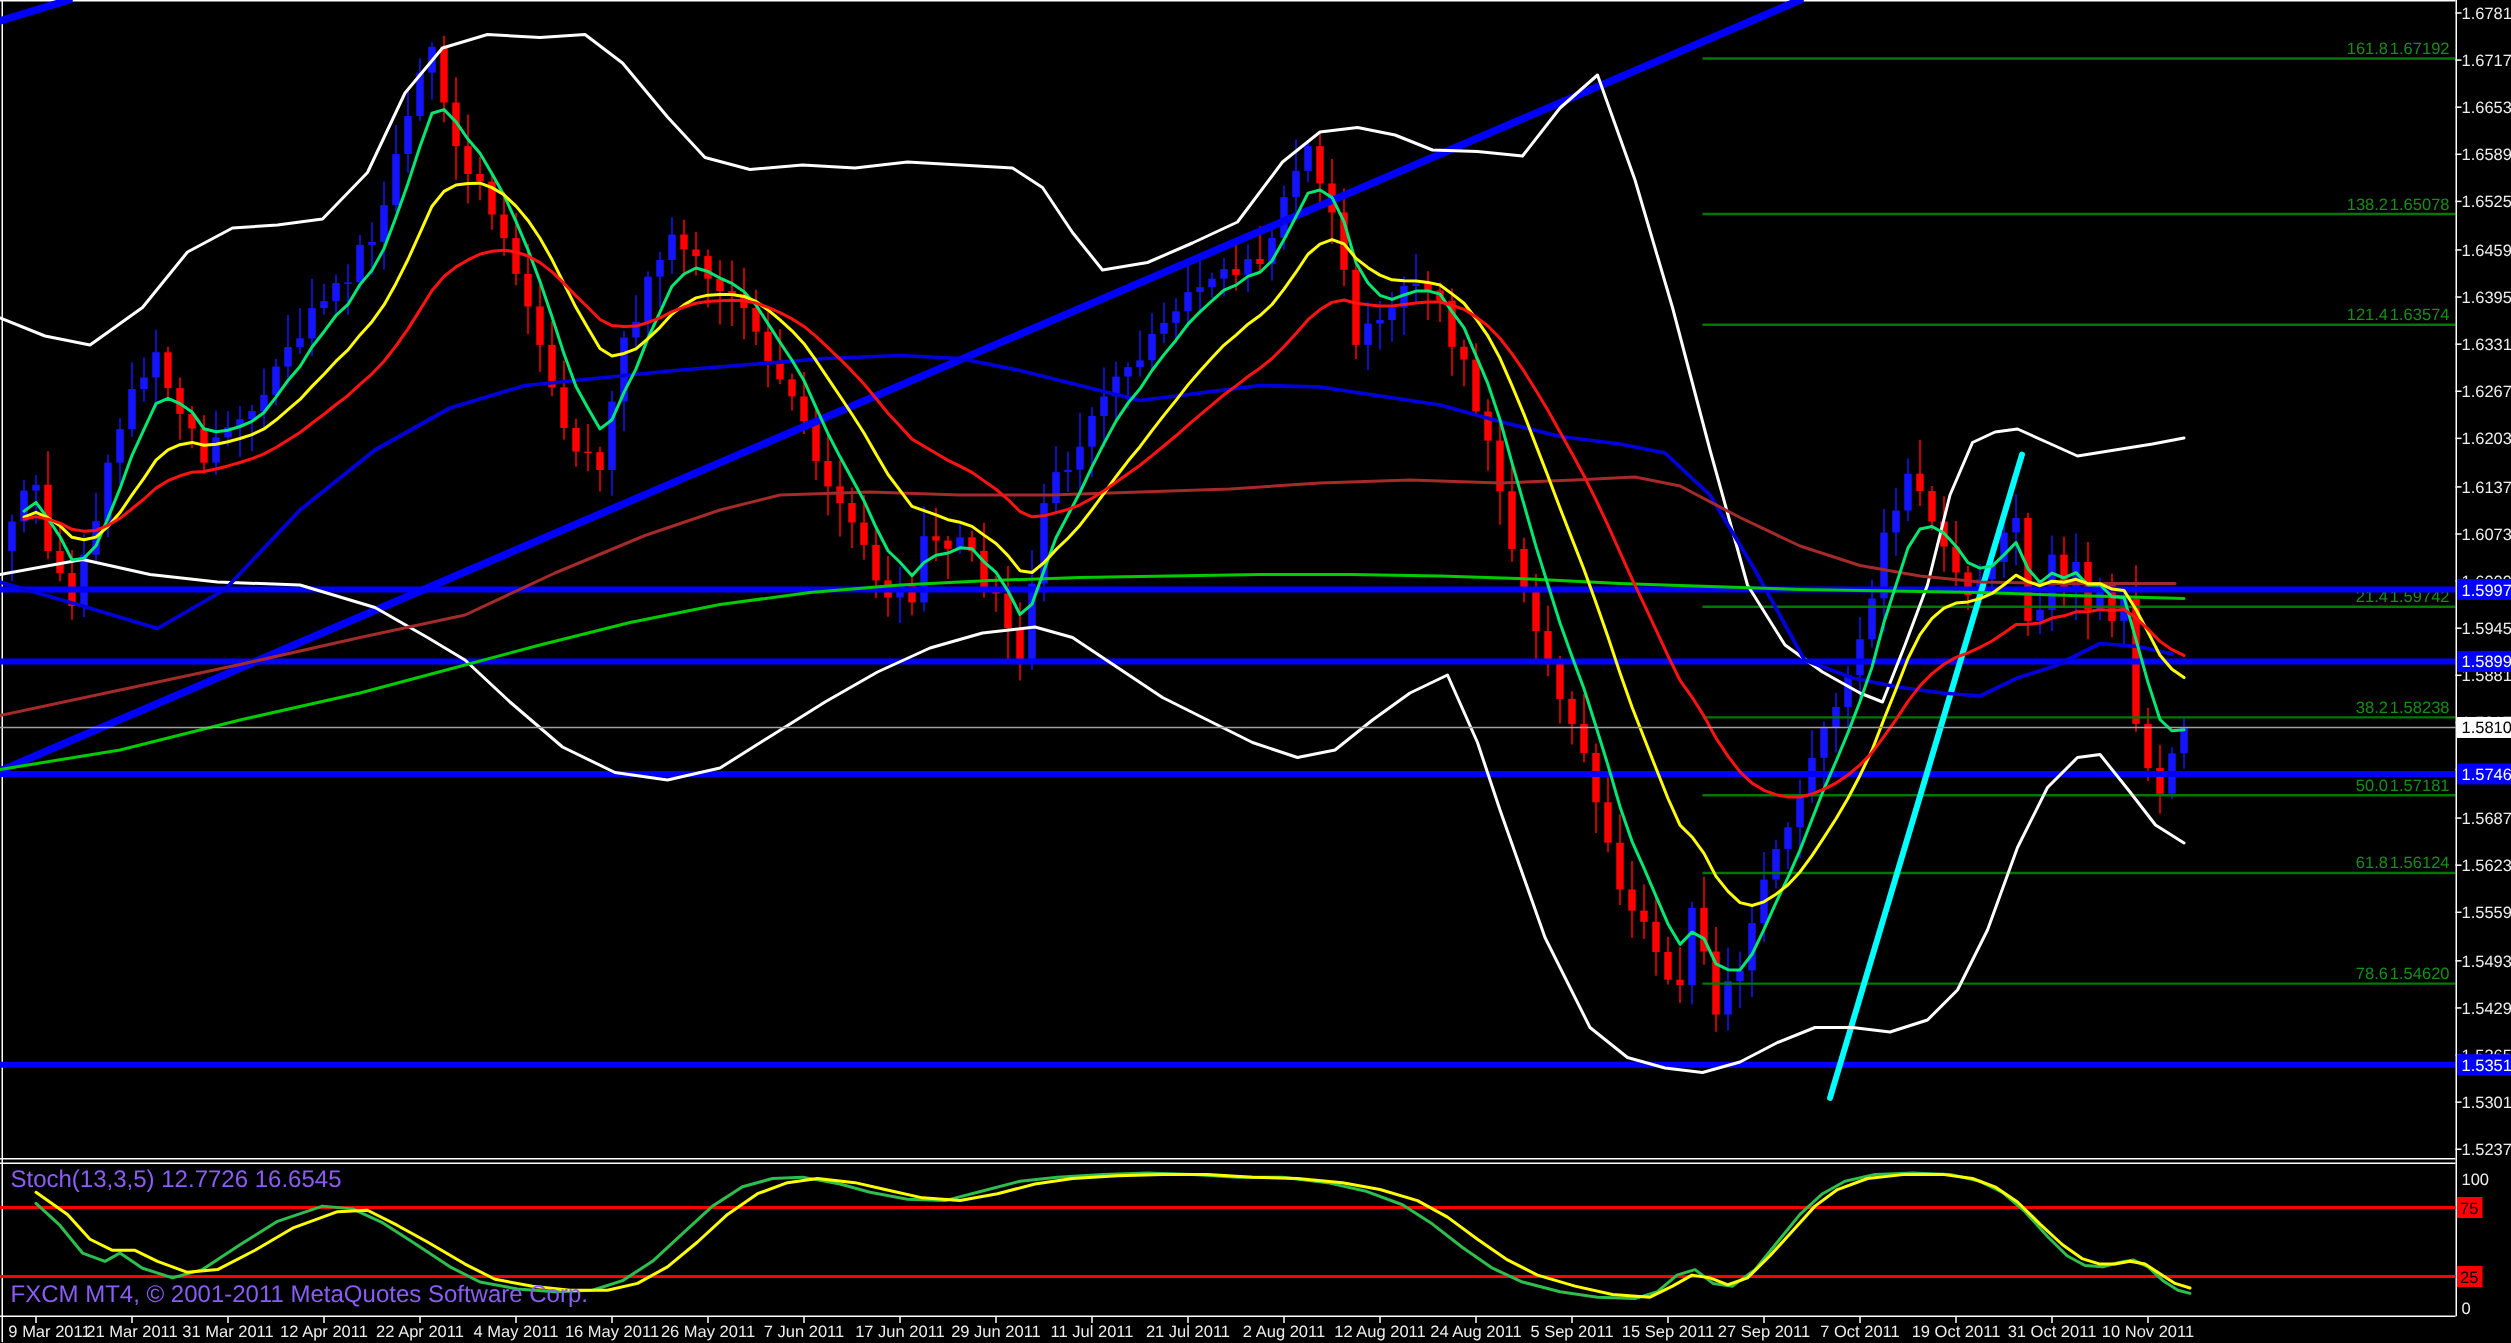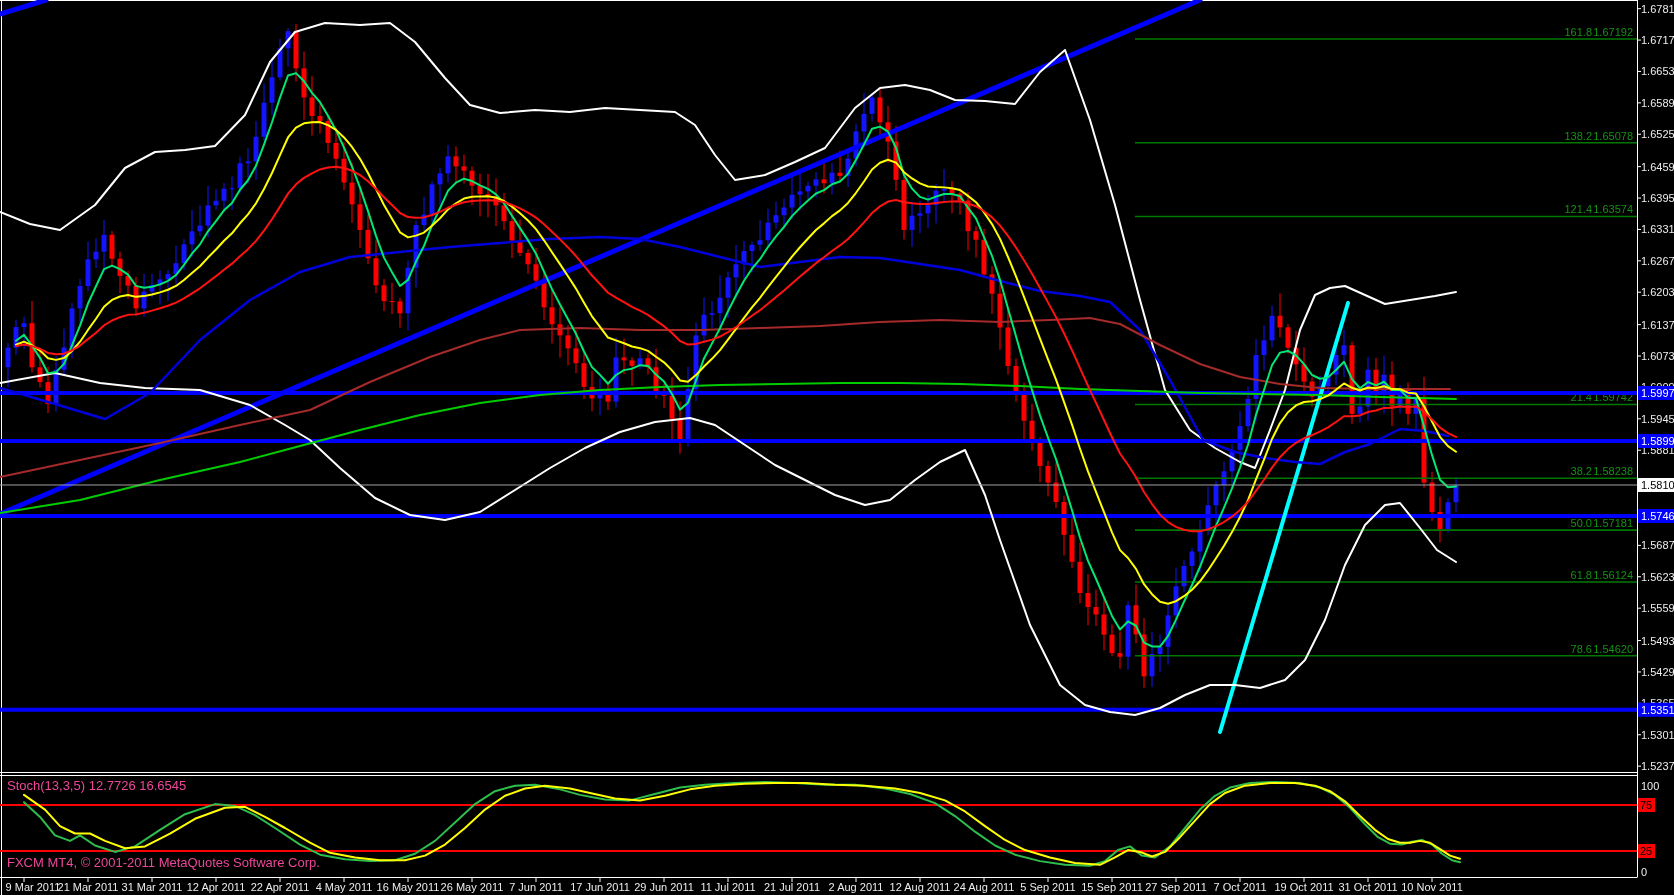--- a/index.html
+++ b/index.html
@@ -1,19 +1,19 @@
 <!DOCTYPE html>
 <html><head>
 <meta charset="utf-8">
 <style>
   html,body{margin:0;padding:0;background:#000;}
   #screen{position:relative;width:1674px;height:895px;background:#000;overflow:hidden;
           font-family:"Liberation Sans",sans-serif;}
   #chart-svg{position:absolute;left:0;top:0;}
-  .ovl{position:absolute;color:#ec4899;font-size:13px;white-space:pre;}
+  .ovl{position:absolute;color:#8b5cf6;font-size:16px;white-space:pre;}
   #stoch-label{left:7px;top:778px;}
   #copyright{left:7px;top:855px;}
   text{font-family:"Liberation Sans",sans-serif;}
 </style>
 </head>
 <body>
 
 <div id="screen">
   <svg id="chart-svg" width="1674" height="895">
       <rect x="0" y="0" width="1674" height="895" fill="#000000"></rect>

